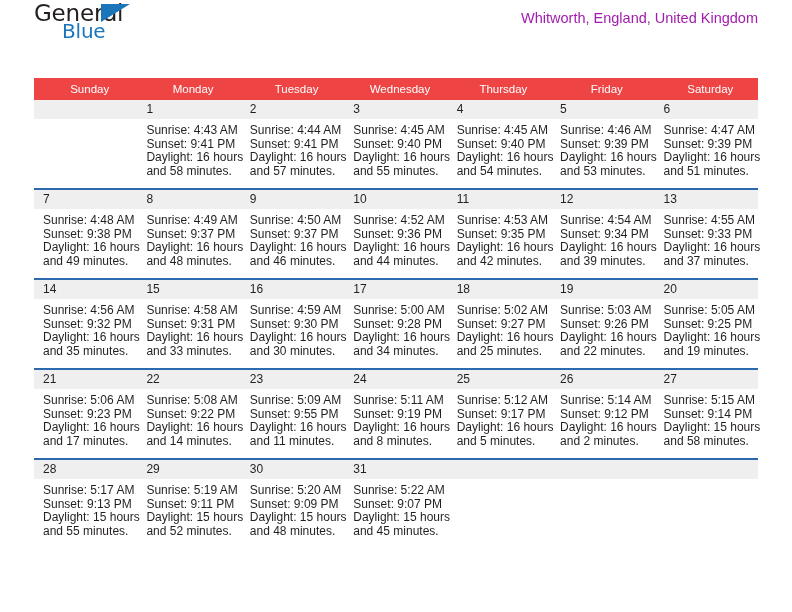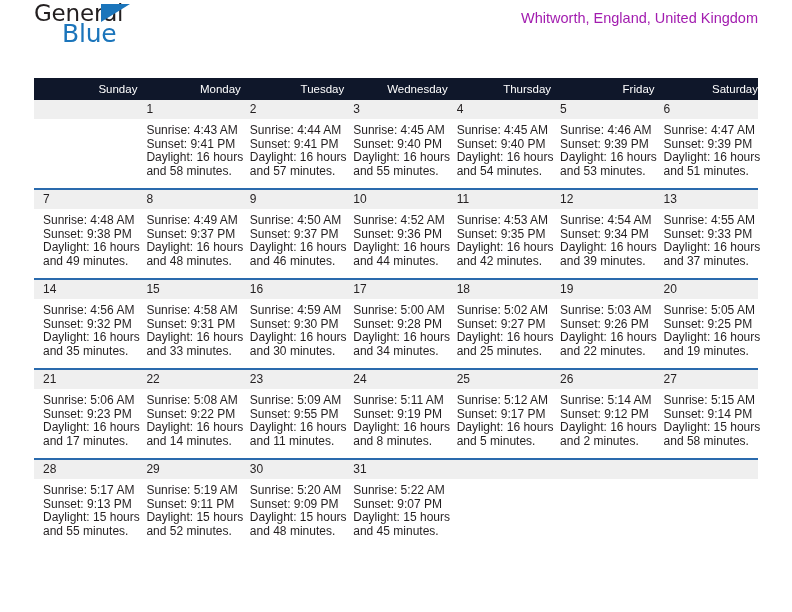--- a/index.html
+++ b/index.html
@@ -44,21 +44,21 @@
     top: 2px;
     font-size: 23px;
     color: #231f20;
     letter-spacing: -0.2px;
     font-family: "DejaVu Sans", sans-serif;
   }
   .logo-blue {
     position: absolute;
     left: 28px;
     top: 21px;
-    font-size: 25px;
+    font-size: 20px;
     color: #1b75bb;
     letter-spacing: -0.2px;
     font-family: "DejaVu Sans", sans-serif;
   }
   .logo-triangle {
     position: absolute;
     left: 67px;
     top: 4px;
     width: 0;
     height: 0;
@@ -86,25 +86,25 @@
   }
 
   
   .calendar {
     width: 724px;
     margin-top: 6px;
     border-collapse: collapse;
     table-layout: fixed;
   }
   .calendar th {
-    background: #0f172a;
+    background: #ef4444;
     color: #ffffff;
     font-size: 11.5px;
     font-weight: normal;
-    text-align: right;
+    text-align: center;
     padding: 5px 0 5px 8px;
     height: 18px;
     box-sizing: border-box;
   }
   .calendar td {
     vertical-align: top;
     padding: 0;
     width: 103.4px;
     border-top: 2px solid #2a6aad;
   }

